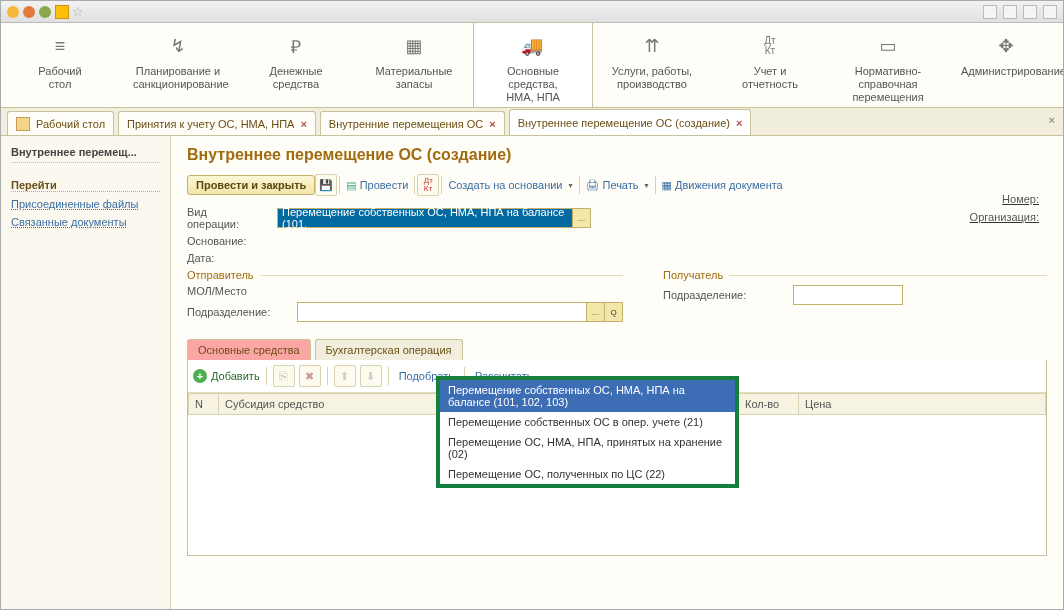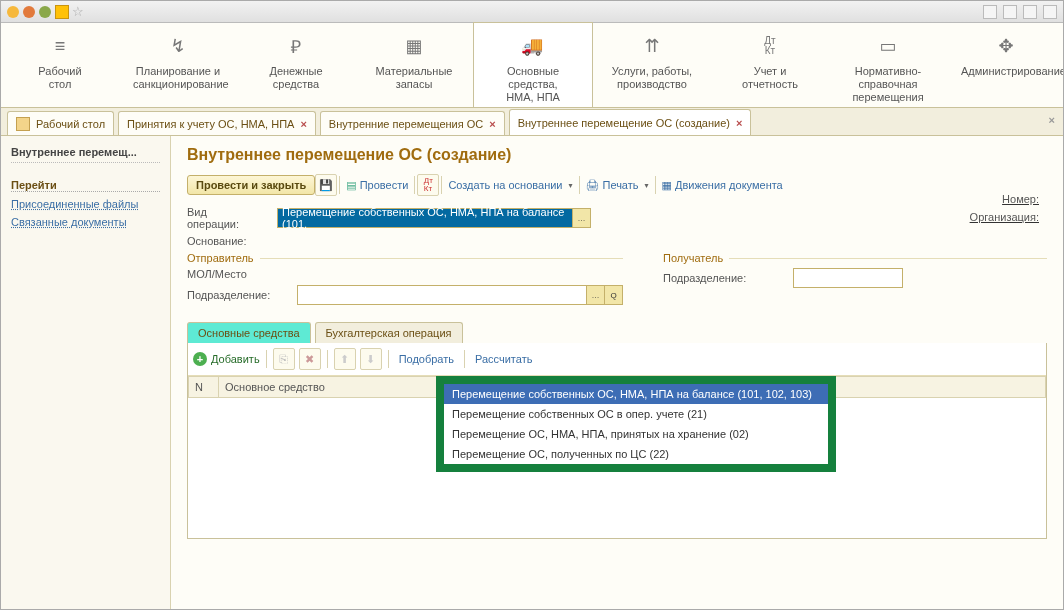--- a/index.html
+++ b/index.html
@@ -48,32 +48,32 @@
   .inp { border:1px solid #c4b06a; background:#fff; height:20px; padding:0 4px; display:flex; align-items:center; }
   .inp.sel { background:#0369a1; color:#fff; }
   .ddbtn { width:18px; height:20px; background:#f2e6a8; border:1px solid #c4b06a; border-left:none; display:flex; align-items:center; justify-content:center; cursor:pointer; font-size:8px; }
   
   .fieldset { position:relative; margin-top:6px; padding-top:10px; }
   .fieldset .legend { position:absolute; top:-6px; left:0; color:#a06c0f; font-size:11px; background:#fefdf7; padding-right:6px; }
   .fieldset::before { content:""; position:absolute; top:0; left:0; right:0; border-top:1px solid #e5ddb8; }
   
   .subtabs { display:flex; gap:4px; margin-top:12px; }
   .subtab { background:#f2eedd; border:1px solid #c9c19a; border-bottom:none; border-radius:3px 3px 0 0; padding:4px 10px; color:#6b4f14; cursor:pointer; }
-  .subtab.active { background:#5eead4; }
+  .subtab.active { background:#fca5a5; }
   .subpane { border:1px solid #c9c19a; border-top:none; background:#fff; }
   
   .subtoolbar { display:flex; align-items:center; gap:4px; padding:5px; border-bottom:1px solid #e5ddb8; }
   .addbtn { display:flex; align-items:center; gap:4px; cursor:pointer; color:#276c2a; }
   .addbtn .plus { width:14px; height:14px; border-radius:50%; background:#4caf50; color:#fff; display:flex; align-items:center; justify-content:center; font-weight:bold; font-size:11px; }
   
   .tbl { width:100%; border-collapse:collapse; }
   .tbl th { background:#f7f3e2; border:1px solid #d9d2b0; padding:4px 6px; text-align:left; font-weight:normal; color:#555; font-size:11px; }
   .tblbody { height:140px; background:#fff; }
   
-  .dropdown-list { position:absolute; z-index:10; background:#fff; border:8px solid #15803d; left:265px; top:240px; width:400px; }
+  .dropdown-list { position:absolute; z-index:10; background:#fff; border:4px solid #15803d; left:265px; top:240px; width:303px; }
   .dropdown-list .opt { padding:4px 8px; cursor:pointer; }
   .dropdown-list .opt.sel { background:#3d6db5; color:#fff; }
   
   .right-fields { position:absolute; right:16px; top:57px; }
   .right-fields .rrow { display:flex; align-items:center; margin-bottom:6px; justify-content:flex-end;text-decoration:underline; }
 </style>
 </head>
 <body>
 
 <div class="window">
@@ -209,20 +209,23 @@
       <div class="row">
         <div class="lbl" style="white-space:pre-line">Вид
 операции:</div>
         <div class="inp sel" style="width:296px">
             <span>Перемещение собственных ОС, НМА, НПА на балансе (101,</span>
           </div>
         <div class="ddbtn">…</div>
       </div>
       <div class="row">
         <div class="lbl">Основание:</div>
+      </div>
+      <div class="row">
+        <div class="lbl">Дата:</div>
       </div>
 
       <div style="display:flex; gap:40px; ">
         <div class="fieldset" style="flex:0 0 430px">
           <div class="legend">Отправитель</div>
           <div class="row">
               <div class="lbl" style="width:80px">МОЛ/Место</div>
             </div>
           <div class="row">
             <div class="lbl" style="width:110px">Подразделение:</div>
@@ -258,21 +261,21 @@
           <div class="ibtn" style="color:#ccc">⬇</div>
           <div class="sep"></div>
           <div class="tlink">Подобрать</div>
           <div class="sep"></div>
           <div class="tlink">Рассчитать</div>
         </div>
         <table class="tbl">
           <thead>
               <tr>
             <th style="width:30px">N</th>
-            <th style="width:260px">Основное средство</th>
+            <th style="width:260px">Субсидия средство</th>
             <th style="width:80px">Счет учета</th>
             <th style="width:50px">КФО</th>
             <th style="width:130px">КПС</th>
             <th style="width:60px">Кол-во</th>
             <th>Цена</th>
           </tr>
             </thead>
         </table>
         <div class="tblbody"></div>
       </div>

